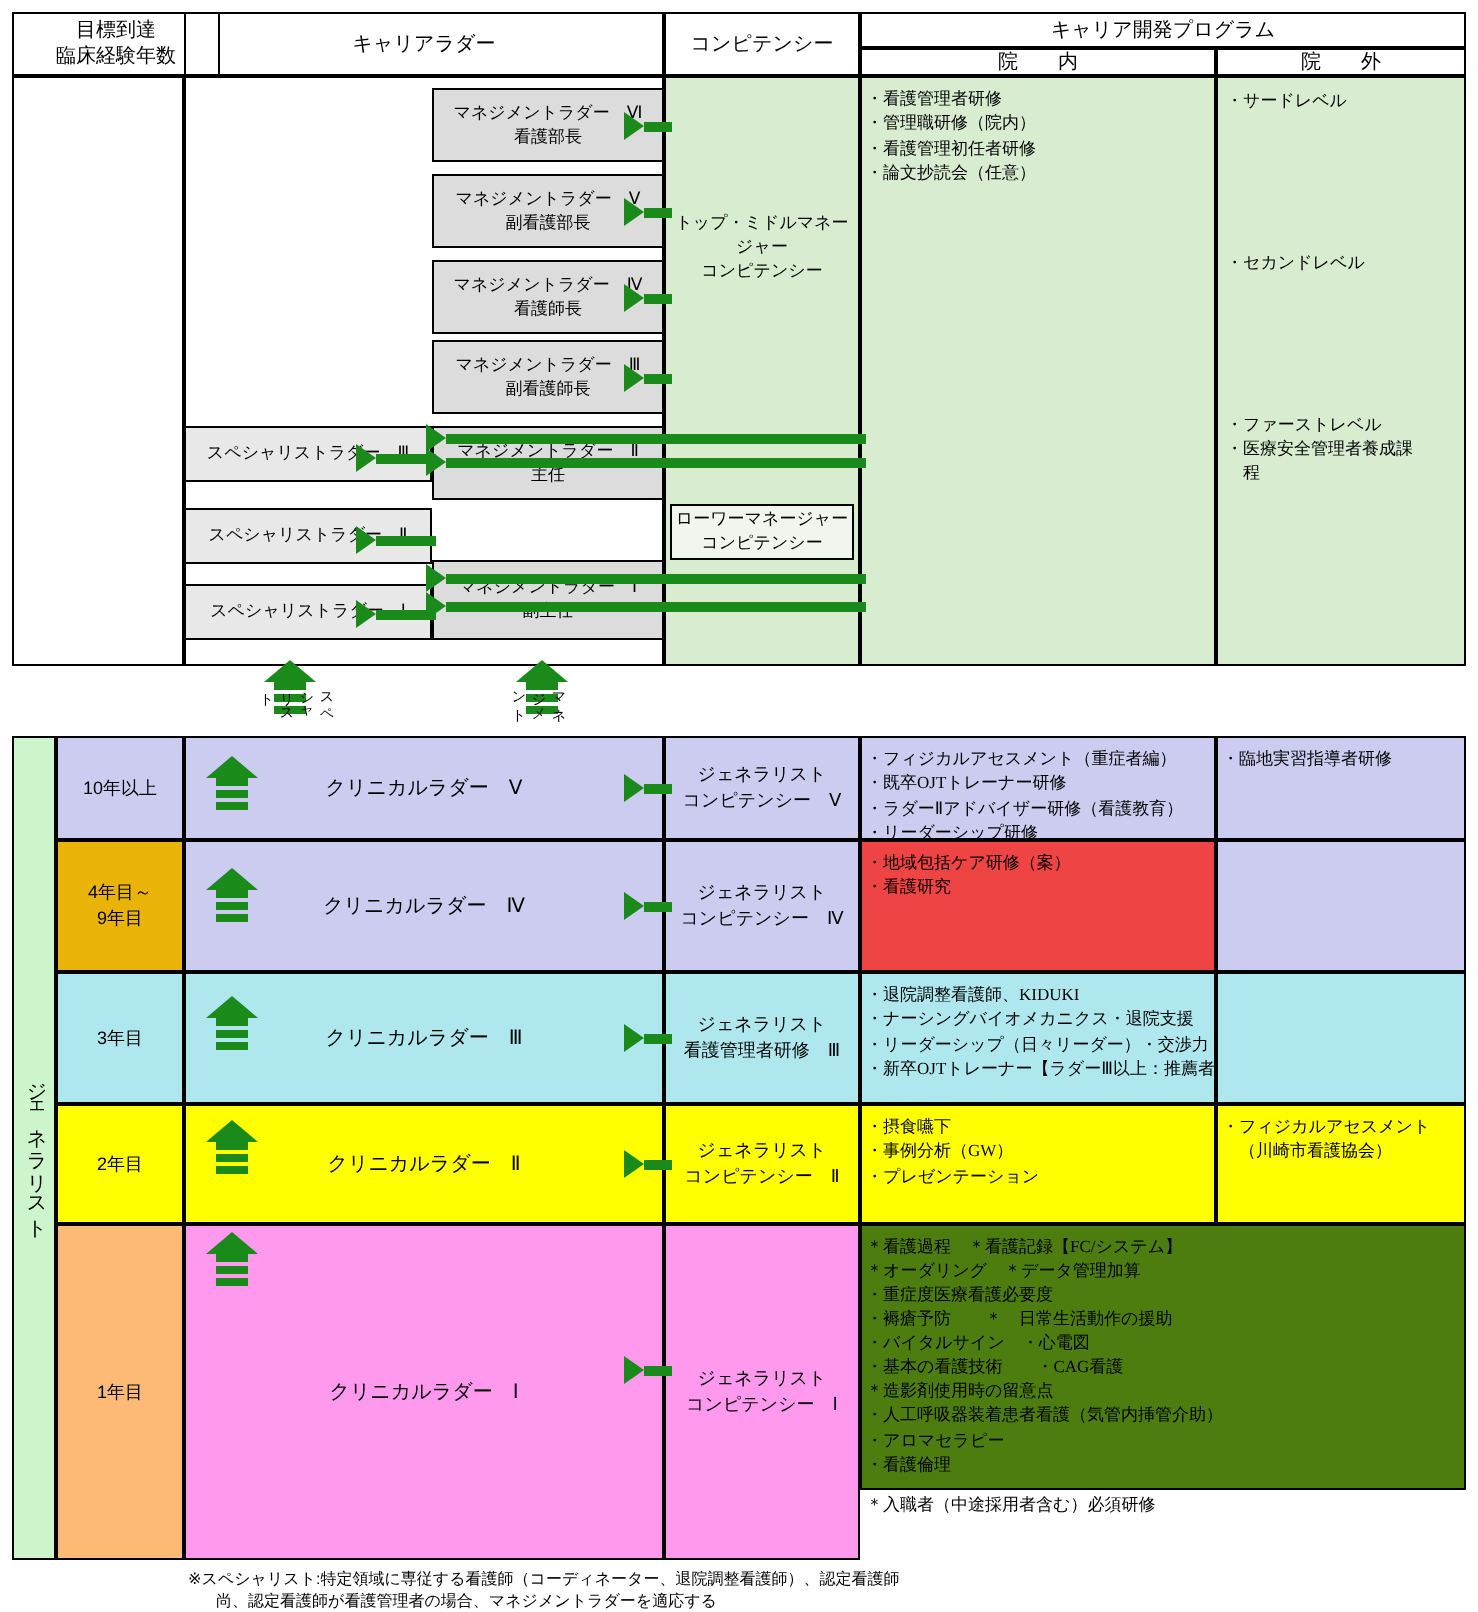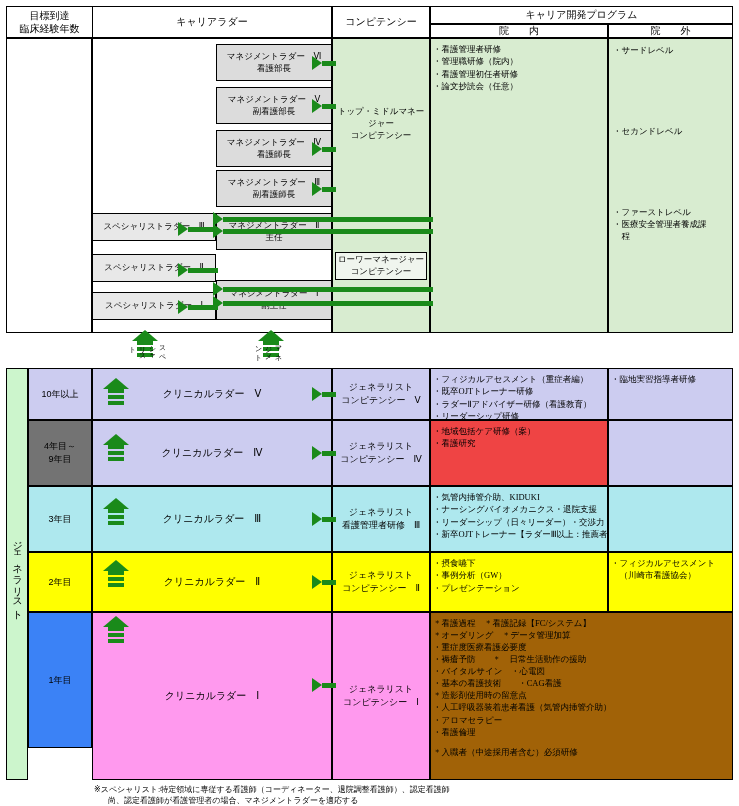--- a/index.html
+++ b/index.html
@@ -28,21 +28,21 @@
   .upstack .bar{position:absolute;left:5px;width:16px;height:4px;background:#1a8a1a;}
   .upstack .head{position:absolute;left:0;top:0;width:0;height:0;border-left:13px solid transparent;border-right:13px solid transparent;border-bottom:11px solid #1a8a1a;}
   .upstack .lbl{position:absolute;left:-5px;top:11px;font-size:7px;color:#000;writing-mode:vertical-rl;letter-spacing:0px;}
   .note{position:absolute;font-size:8px;line-height:1.5;}
 </style>
 </head>
 <body>
 
 <div class="board">
 
-  <div class="box c hdr" style="left:6px;top:6px;width:87px;height:32px;flex-direction:column;line-height:1.3;">
+  <div class="box c hdr" style="left:6px;top:6px;width:104px;height:32px;flex-direction:column;line-height:1.3;">
     <div>目標到達</div>
     <div>臨床経験年数</div>
   </div>
   <div class="box c hdr" style="left:92px;top:6px;width:240px;height:32px;">
       <span>キャリアラダー</span>
     </div>
   <div class="box c hdr" style="left:332px;top:6px;width:98px;height:32px;">
       <span>コンピテンシー</span>
     </div>
   <div class="box c hdr" style="left:430px;top:6px;width:303px;height:18px;text-align:right;">
@@ -213,21 +213,21 @@
     <div class="arrowline" style="left:10px;top:5px;width:14px;"></div>
     <div class="arrowhead-l" style="left:0px;top:0px;"></div>
   </div>
   <div class="upstack" style="left:103px;top:378px;height:36px;">
     <div class="head" style="top:0px;"></div>
     <div class="bar" style="top:11px;"></div>
     <div class="bar" style="top:17px;"></div>
     <div class="bar" style="top:23px;"></div>
   </div>
 
-  <div class="box c" style="left:28px;top:420px;width:64px;height:66px;background:#737373;flex-direction:column;line-height:1.4;">
+  <div class="box c" style="left:28px;top:420px;width:64px;height:66px;background:#eab308;flex-direction:column;line-height:1.4;">
     <div>4年目～</div>
     <div>9年目</div>
     </div>
   <div class="box c" style="left:92px;top:420px;width:240px;height:66px;background:#ccccf0;font-size:10px;">
     <span>クリニカルラダー　Ⅳ</span>
     </div>
   <div class="box c" style="left:332px;top:420px;width:98px;height:66px;background:#ccccf0;flex-direction:column;line-height:1.45;">
     <div>ジェネラリスト</div>
     <div>コンピテンシー　Ⅳ</div>
     </div>
@@ -251,21 +251,21 @@
     <span>3年目</span>
     </div>
   <div class="box c" style="left:92px;top:486px;width:240px;height:66px;background:#aee8ee;font-size:10px;">
     <span>クリニカルラダー　Ⅲ</span>
     </div>
   <div class="box c" style="left:332px;top:486px;width:98px;height:66px;background:#aee8ee;flex-direction:column;line-height:1.45;">
     <div>ジェネラリスト</div>
     <div>看護管理者研修　Ⅲ</div>
     </div>
   <div class="box list" style="left:430px;top:486px;width:178px;height:66px;background:#aee8ee;">
-    <div>・気管内挿管介助、KIDUKI</div>
+    <div>・退院調整看護師、KIDUKI</div>
     <div>・ナーシングバイオメカニクス・退院支援</div>
     <div>・リーダーシップ（日々リーダー）・交渉力</div>
     <div>・新卒OJTトレーナー【ラダーⅢ以上：推薦者】</div>
   </div>
   <div class="box" style="left:608px;top:486px;width:125px;height:66px;background:#aee8ee;"></div>
   <div class="arrow" style="left:312px;top:512px;width:24px;height:14px;">
     <div class="arrowline" style="left:10px;top:5px;width:14px;"></div>
     <div class="arrowhead-l" style="left:0px;top:0px;"></div>
   </div>
   <div class="upstack" style="left:103px;top:498px;height:36px;">
@@ -298,31 +298,31 @@
     <div class="arrowline" style="left:10px;top:5px;width:14px;"></div>
     <div class="arrowhead-l" style="left:0px;top:0px;"></div>
   </div>
   <div class="upstack" style="left:103px;top:560px;height:36px;">
     <div class="head" style="top:0px;"></div>
     <div class="bar" style="top:11px;"></div>
     <div class="bar" style="top:17px;"></div>
     <div class="bar" style="top:23px;"></div>
   </div>
 
-  <div class="box c" style="left:28px;top:612px;width:64px;height:136px;background:#3b82f6;">
+  <div class="box c" style="left:28px;top:612px;width:64px;height:168px;background:#fdba74;">
     <span>1年目</span>
     </div>
   <div class="box c" style="left:92px;top:612px;width:240px;height:168px;background:#ff99ee;font-size:10px;">
     <span>クリニカルラダー　Ⅰ</span>
     </div>
   <div class="box c" style="left:332px;top:612px;width:98px;height:168px;background:#ff99ee;flex-direction:column;line-height:1.45;">
     <div>ジェネラリスト</div>
     <div>コンピテンシー　Ⅰ</div>
     </div>
-  <div class="box list" style="left:430px;top:612px;width:303px;height:168px;background:#a16207;line-height:1.42;">
+  <div class="box list" style="left:430px;top:612px;width:303px;height:133px;background:#4d7c0f;line-height:1.42;">
     <div>＊看護過程　＊看護記録【FC/システム】</div>
     <div>＊オーダリング　＊データ管理加算</div>
     <div>・重症度医療看護必要度</div>
     <div>・褥瘡予防　　＊　日常生活動作の援助</div>
     <div>・バイタルサイン　・心電図</div>
     <div>・基本の看護技術　　・CAG看護</div>
     <div>＊造影剤使用時の留意点</div>
     <div>・人工呼吸器装着患者看護（気管内挿管介助）</div>
     <div>・アロマセラピー</div>
     <div>・看護倫理</div>

